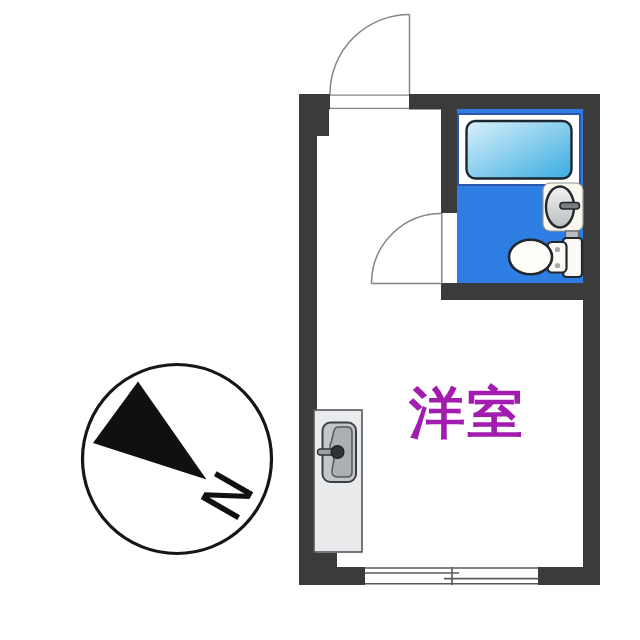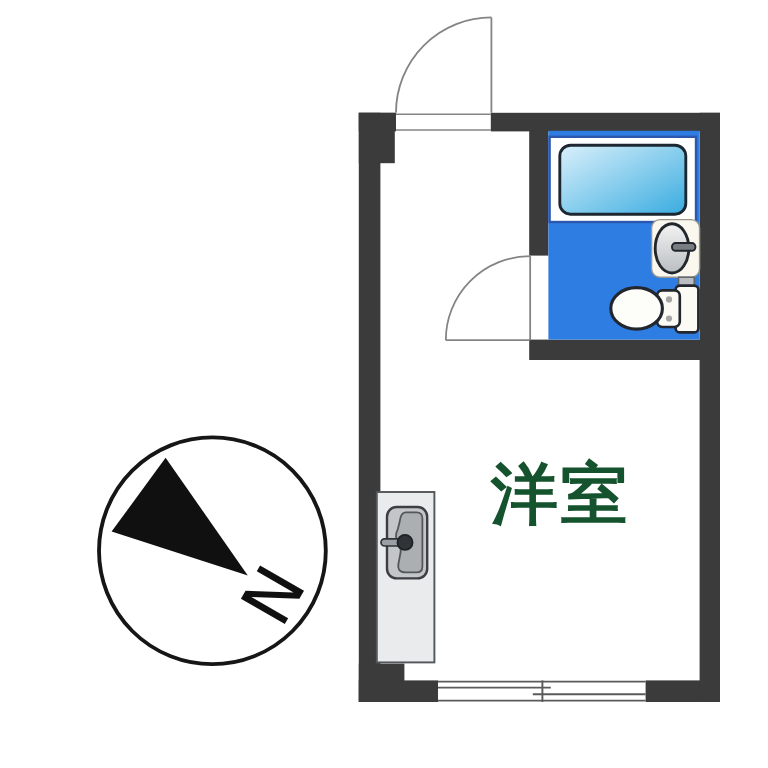--- a/index.html
+++ b/index.html
@@ -1,21 +1,21 @@
 <!DOCTYPE html>
 <html><head>
 <meta charset="utf-8">
 <style>
   html,body{margin:0;padding:0;background:#ffffff;}
   #canvas{position:relative;width:640px;height:640px;background:#ffffff;overflow:hidden;
           font-family:"DejaVu Sans","Liberation Sans",sans-serif;}
   #plan-svg{position:absolute;left:0;top:0;}
   .room-label{
     position:absolute;left:467px;top:412px;transform:translate(-50%,-50%);
-    text-align:right;color:#14532d;font-weight:700;white-space:nowrap;
+    text-align:right;color:#a21caf;font-weight:700;white-space:nowrap;
     font-family:"DejaVu Sans","Liberation Sans",sans-serif;
   }
   .room-label .line1{display:block;font-size:56px;line-height:57px;letter-spacing:2px;}
   .room-label .line2{display:block;font-size:53px;line-height:56px;letter-spacing:1px;}
 </style>
 </head>
 <body>
 
 <div id="canvas">
 

